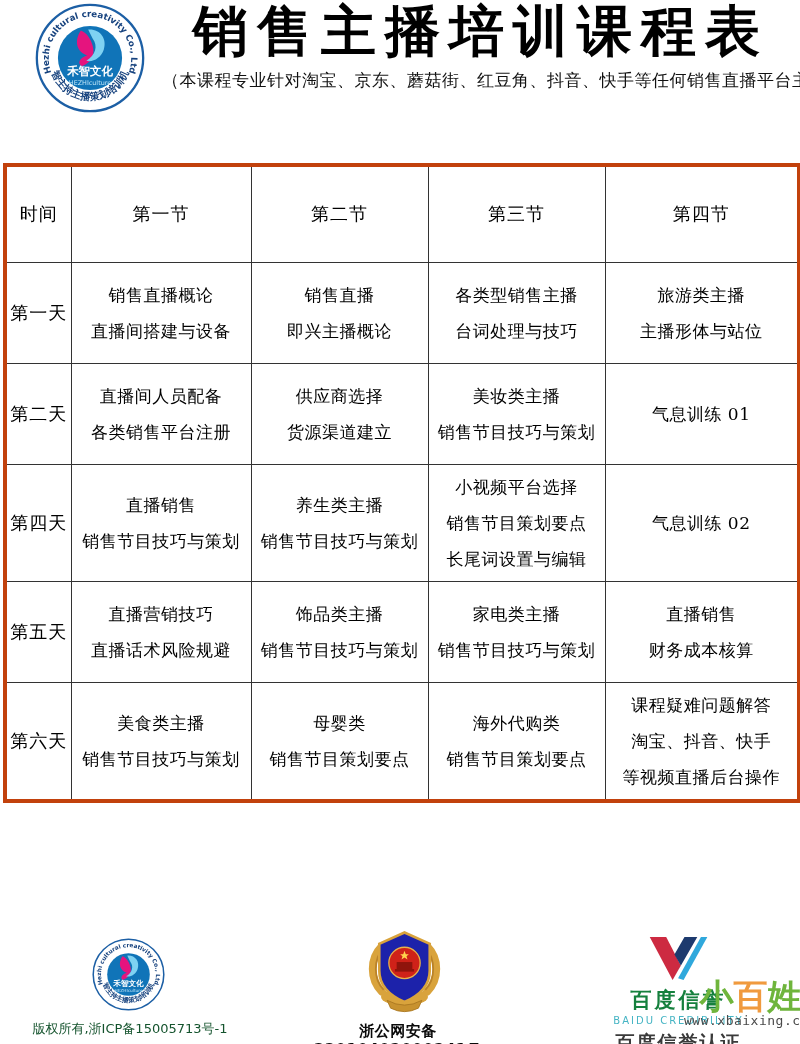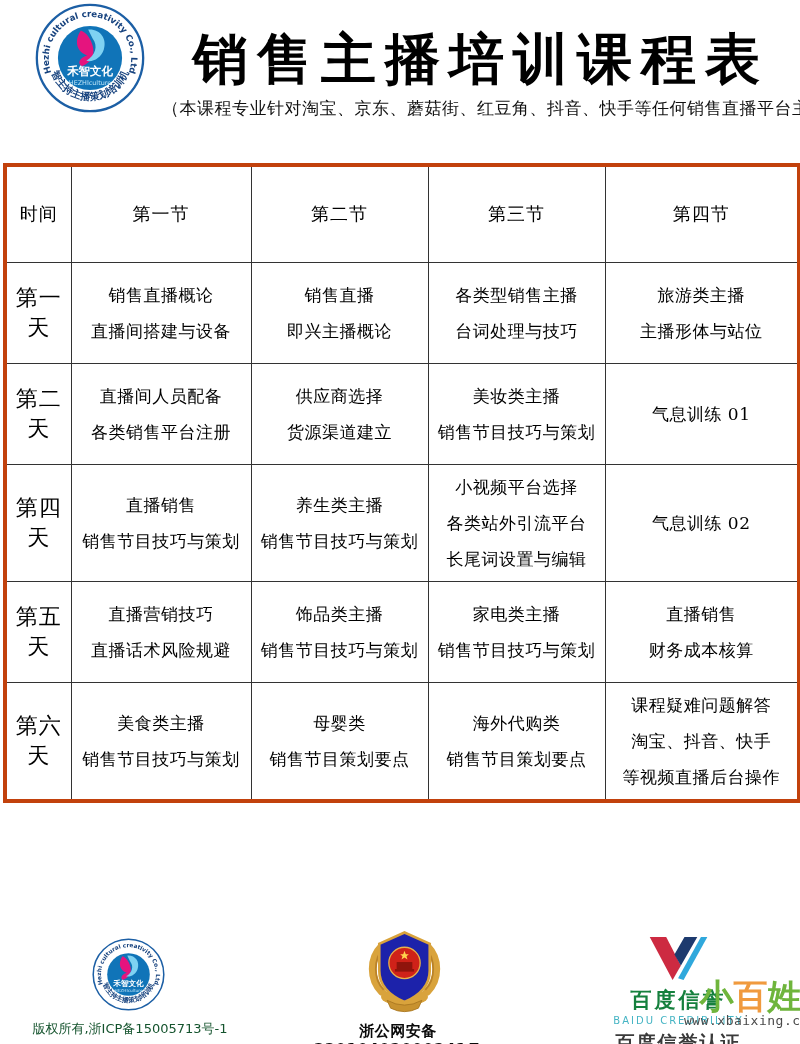--- a/index.html
+++ b/index.html
@@ -6,21 +6,21 @@
   html,body { background:#ffffff; }
   .page {
     position:relative; width:800px; height:1044px; margin:0 auto;
     background:#fff; overflow:hidden;
     font-family:"DejaVu Serif","Liberation Serif",serif;
     color:#000;
   }
   
   .header { position:relative; height:163px; }
   .hezhi-logo { position:absolute; left:26px; top:3px; width:128px; height:110px; }
-  .title-block { margin-left:162px; padding-top:28px; text-align:center; }
+  .title-block { margin-left:162px; padding-top:0; text-align:center; }
   .page-title {
     font-size:55px; font-weight:bold; letter-spacing:9px;
     line-height:62px; white-space:nowrap;
   }
   .page-subtitle { margin-top:7px; font-size:17px; letter-spacing:0.5px; color:#111; white-space:nowrap; }
   
   table.course {
     position:absolute; left:3px; top:163px; width:794px;
     border-collapse:collapse; table-layout:fixed;
     border:4px solid #c2410c;
@@ -30,21 +30,21 @@
   table.course col.c2 { width:177px; }
   table.course col.c3 { width:177px; }
   table.course col.c4 { width:194px; }
   table.course th, table.course td {
     border:1px solid #333; text-align:center; vertical-align:middle;
     font-weight:normal; padding:4px 2px;
   }
   table.course thead tr { height:97px; }
   table.course tbody tr { height:101px; }
   .col-head { font-size:18px; letter-spacing:1px; }
-  .day-label { font-size:22px; letter-spacing:1px; }
+  .day-label { font-size:18px; letter-spacing:1px; }
   td.cell { font-size:17px; line-height:36px; white-space:pre-line; letter-spacing:0.5px; }
   
   .footer { position:absolute; left:0; top:868px; width:800px; height:176px; }
   .footer-logo { position:absolute; left:92px; top:70px; width:73px; height:73px; }
   .copyright {
     position:absolute; left:20px; top:152px; width:220px; text-align:center;
     font-size:13px; color:#14532d;
     font-family:"DejaVu Sans","Liberation Sans",sans-serif;
   }
   .police-badge { position:absolute; left:361px; top:55px; width:87px; height:92px; }
@@ -136,21 +136,21 @@
 销售节目技巧与策划</td>
         <td class="cell">气息训练 01</td>
       </tr>
       <tr>
         <th class="day-label">第四天</th>
         <td class="cell">直播销售
 销售节目技巧与策划</td>
         <td class="cell">养生类主播
 销售节目技巧与策划</td>
         <td class="cell">小视频平台选择
-各类站外引流平台
+销售节目策划要点
 长尾词设置与编辑</td>
         <td class="cell">气息训练 02</td>
       </tr>
       <tr>
         <th class="day-label">第五天</th>
         <td class="cell">直播营销技巧
 直播话术风险规避</td>
         <td class="cell">饰品类主播
 销售节目技巧与策划</td>
         <td class="cell">家电类主播

